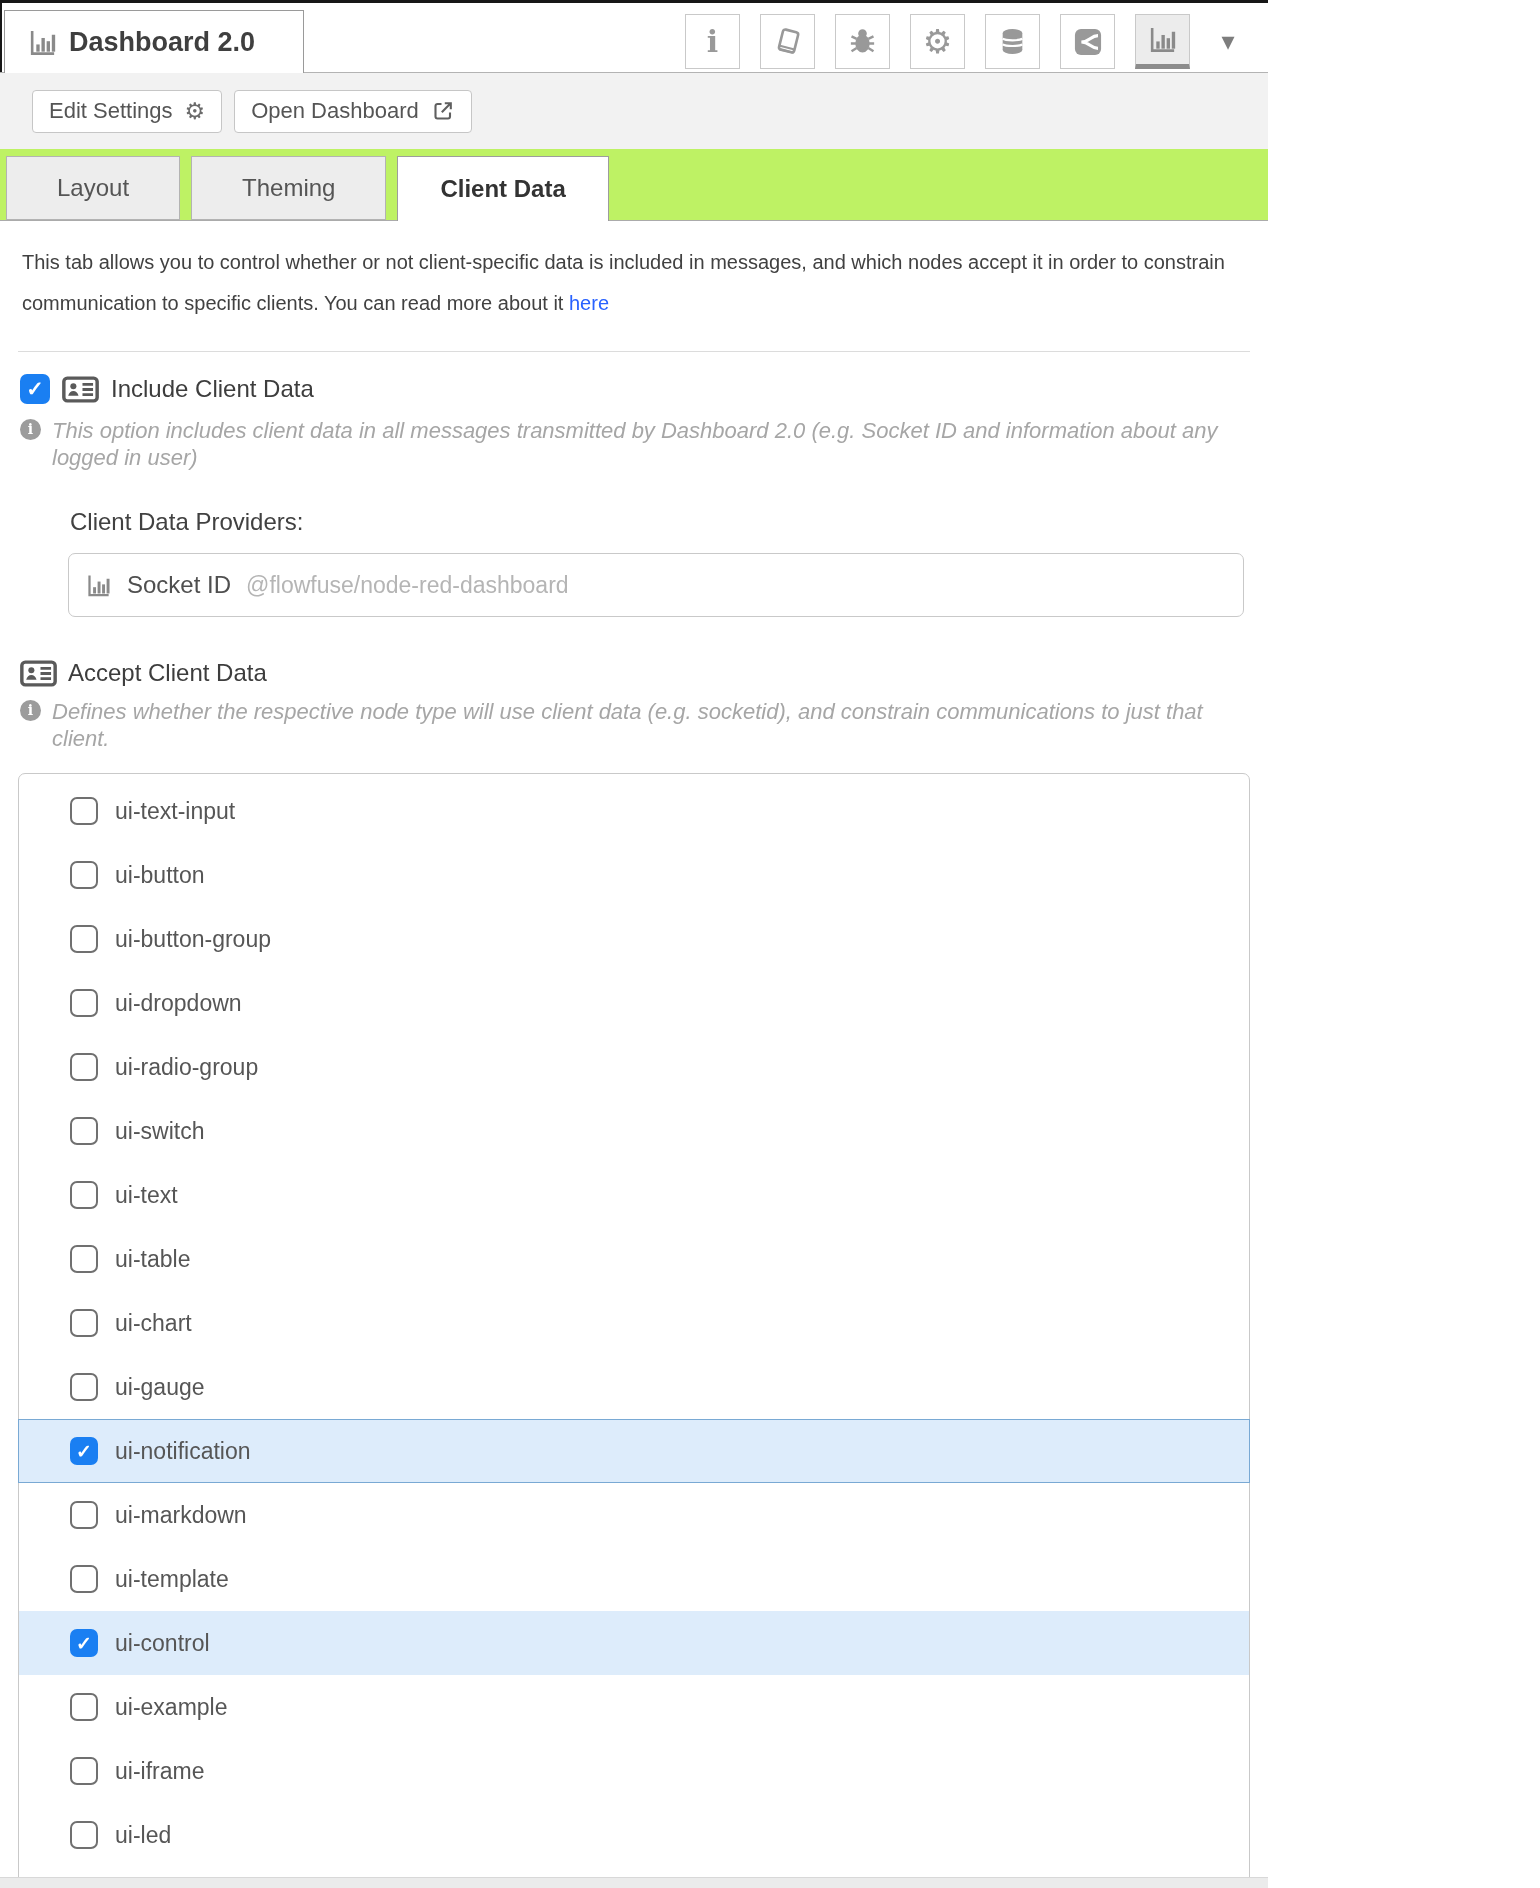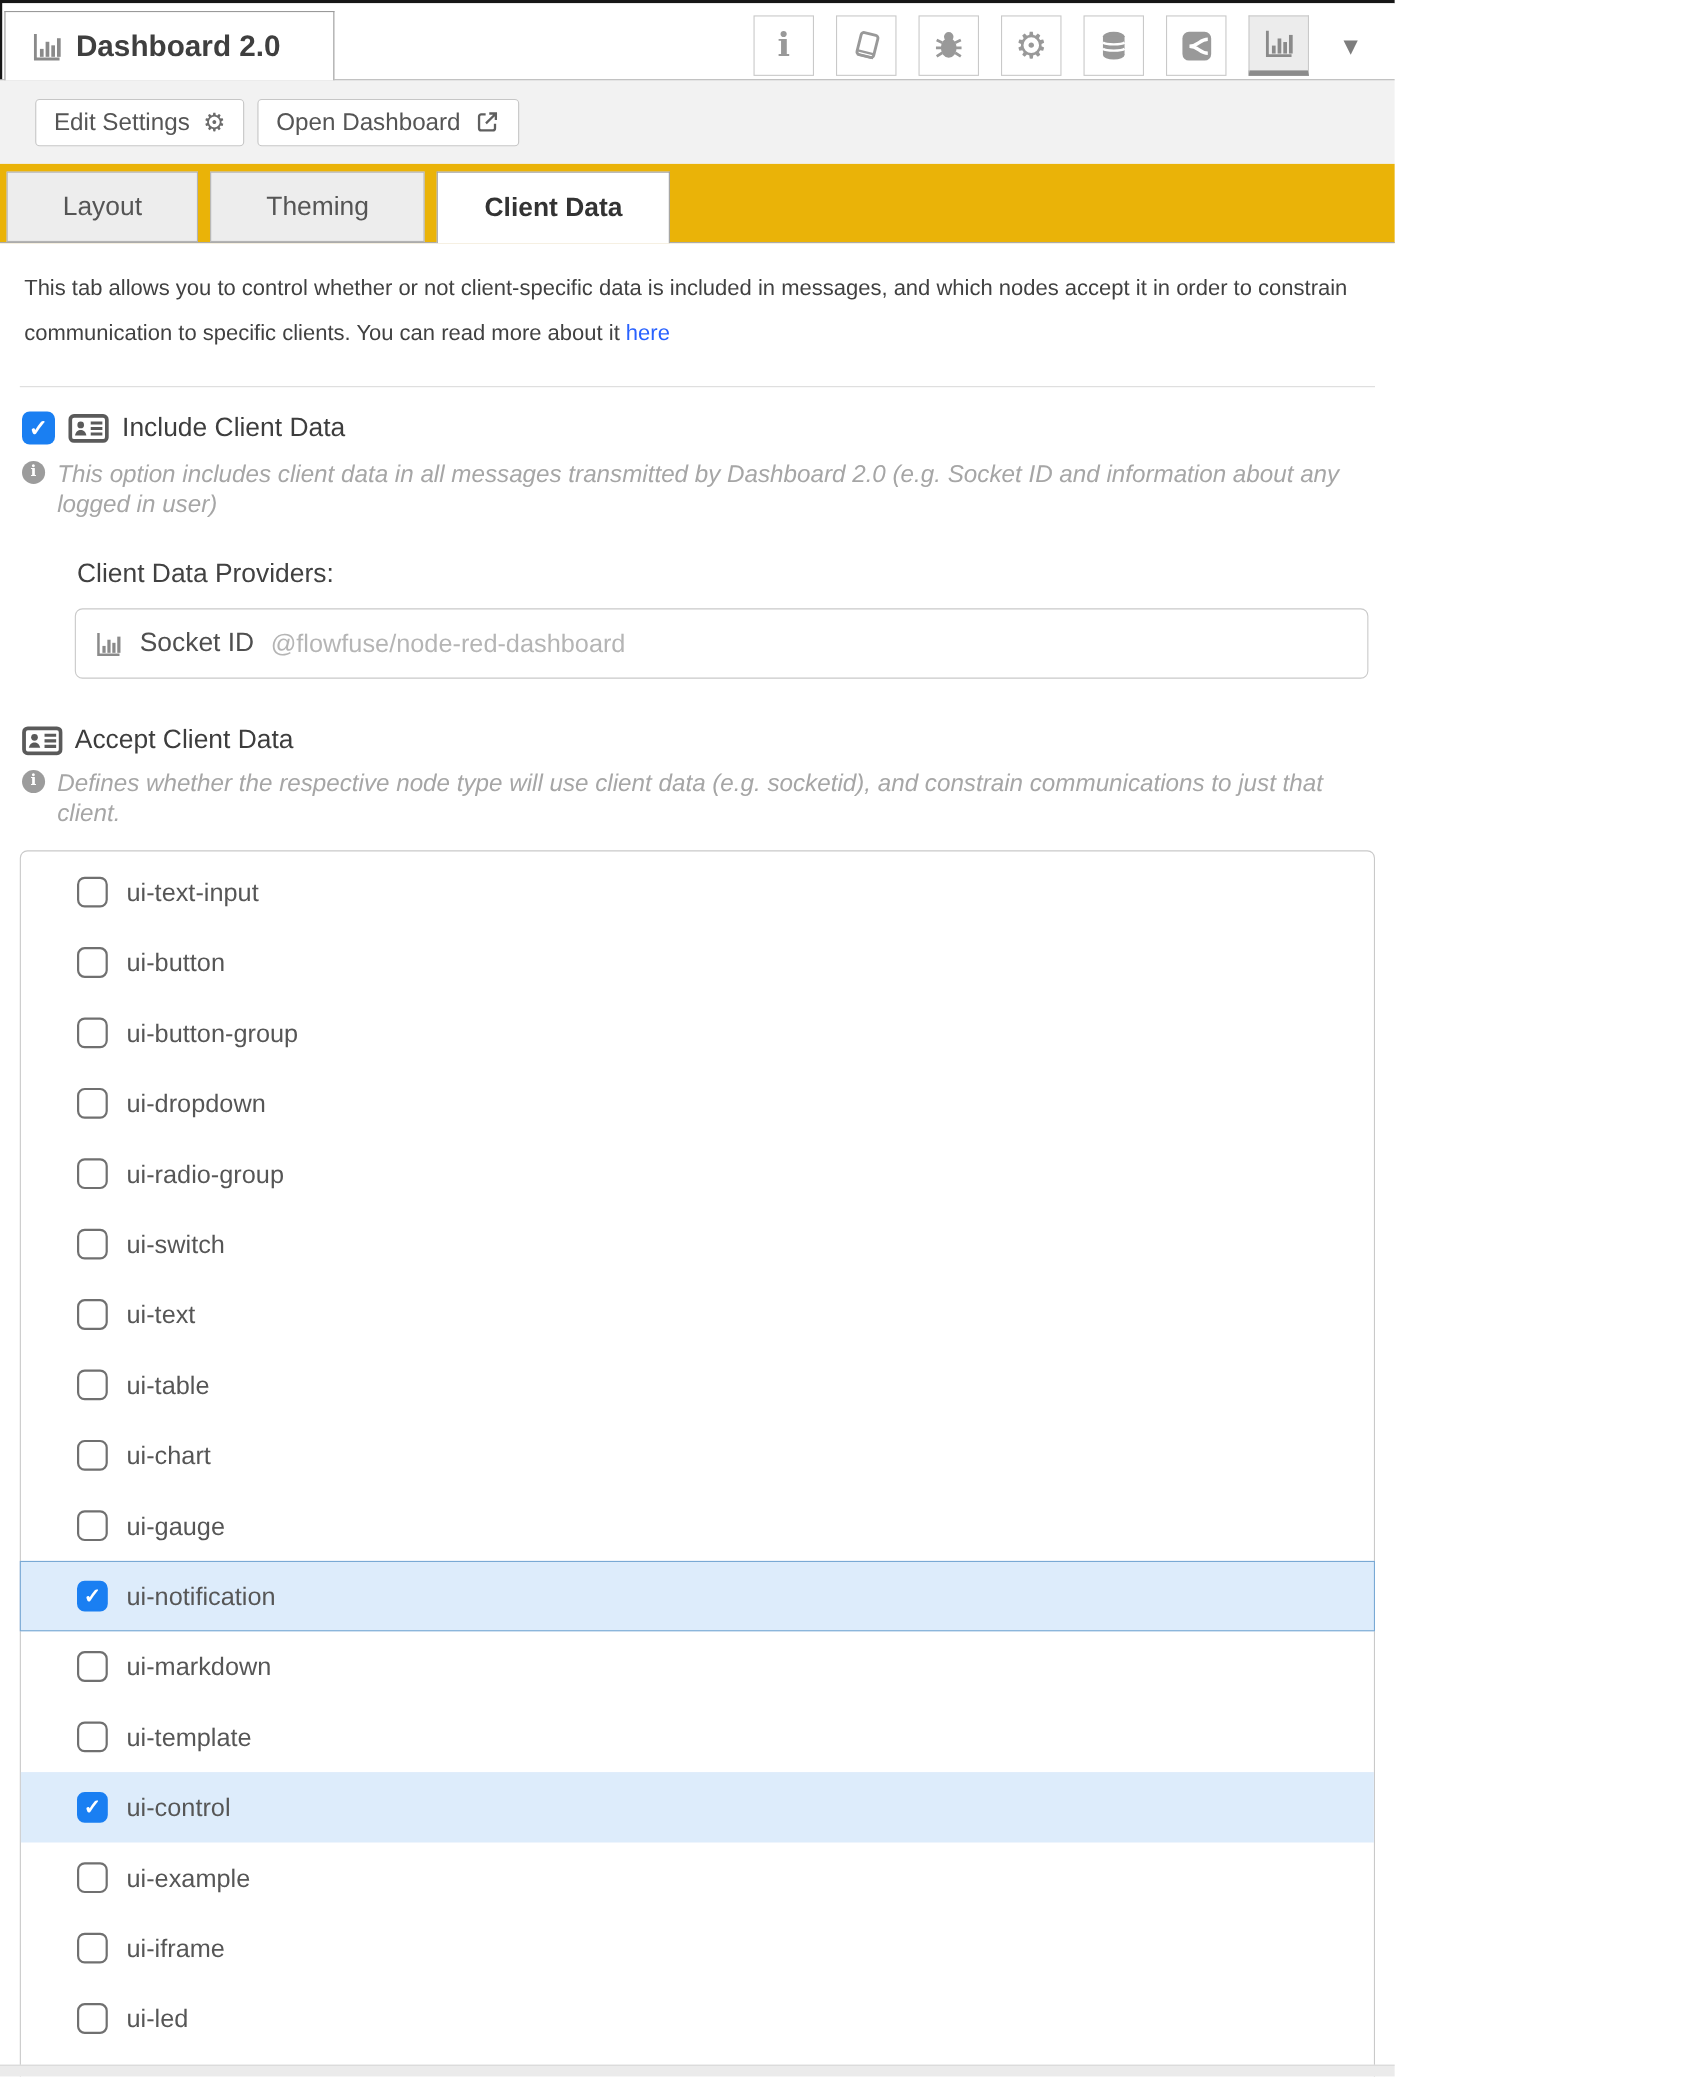--- a/index.html
+++ b/index.html
@@ -24,21 +24,21 @@
   .caret{display:flex;align-items:center;justify-content:center;width:36px;color:#7d7d7d;font-size:26px;}
 
   
   .panel-header{height:76px;background:#f2f2f2;display:flex;align-items:center;padding:0 20px;}
   .panel-title{font-size:26px;color:#4a4a4a;flex:1;}
   .hbtn{height:41px;background:#fff;border:1px solid #c6c6c6;border-radius:4px;display:flex;
         align-items:center;gap:12px;padding:0 16px;font-size:22px;color:#555;margin-left:12px;cursor:pointer;}
   .hbtn .glyph-gear{font-size:23px;color:#6b6b6b;line-height:1;}
 
   
-  .settings-tabs{position:relative;height:71px;background:#eab308;border-bottom:1px solid #ababab;
+  .settings-tabs{position:relative;height:71px;background:#bef264;border-bottom:1px solid #ababab;
         display:flex;align-items:flex-end;padding-left:6px;}
   .stab{height:64px;box-sizing:border-box;display:flex;align-items:center;justify-content:center;
         border:1px solid #b3b3b3;background:#ededed;color:#555;font-size:24px;padding:0 50px;
         margin-right:11px;cursor:pointer;}
   .stab.active{background:#fff;font-weight:bold;color:#333;border-color:#9d9d9d;border-bottom:none;
         height:65px;margin-bottom:-1px;z-index:2;padding:0 42px;margin-top:16px;}
 
   
   .content{padding:0 20px;position:relative;}
   .intro{margin:21px 2px 0;font-size:20px;line-height:41px;color:#414141;}

